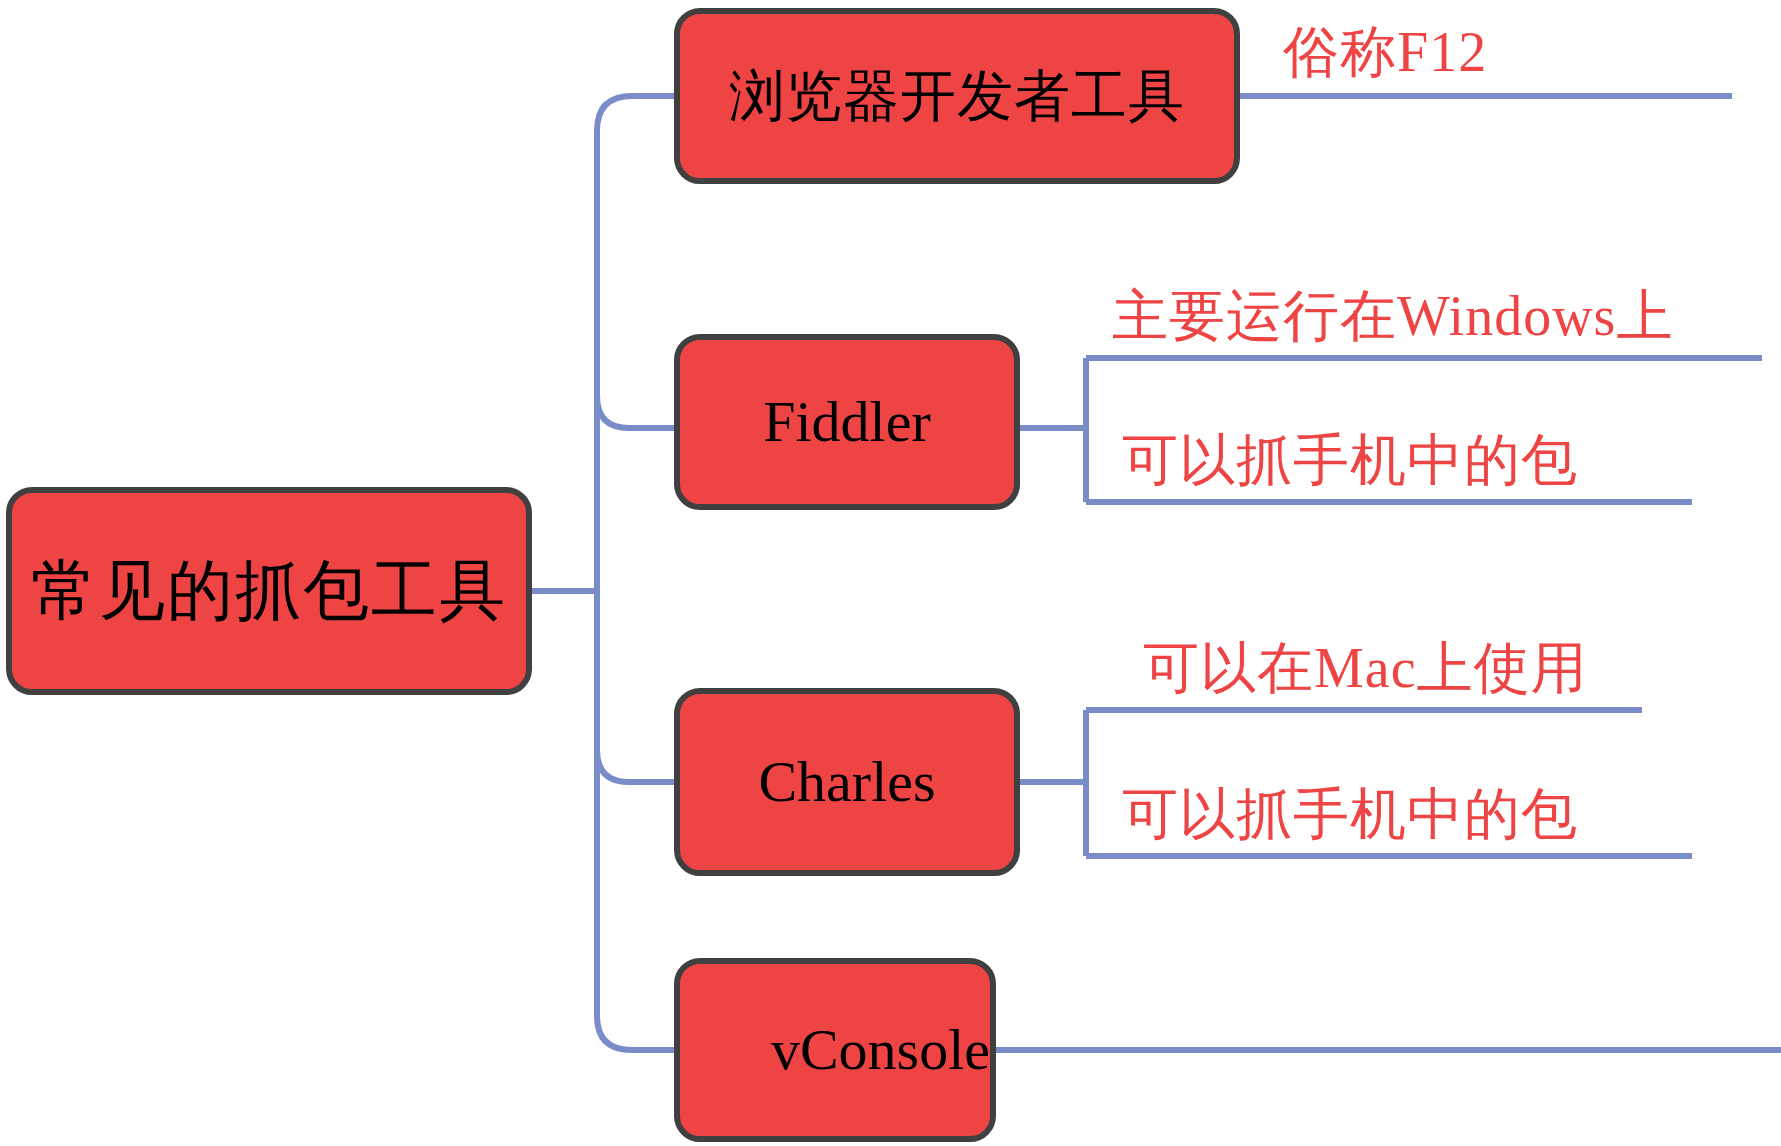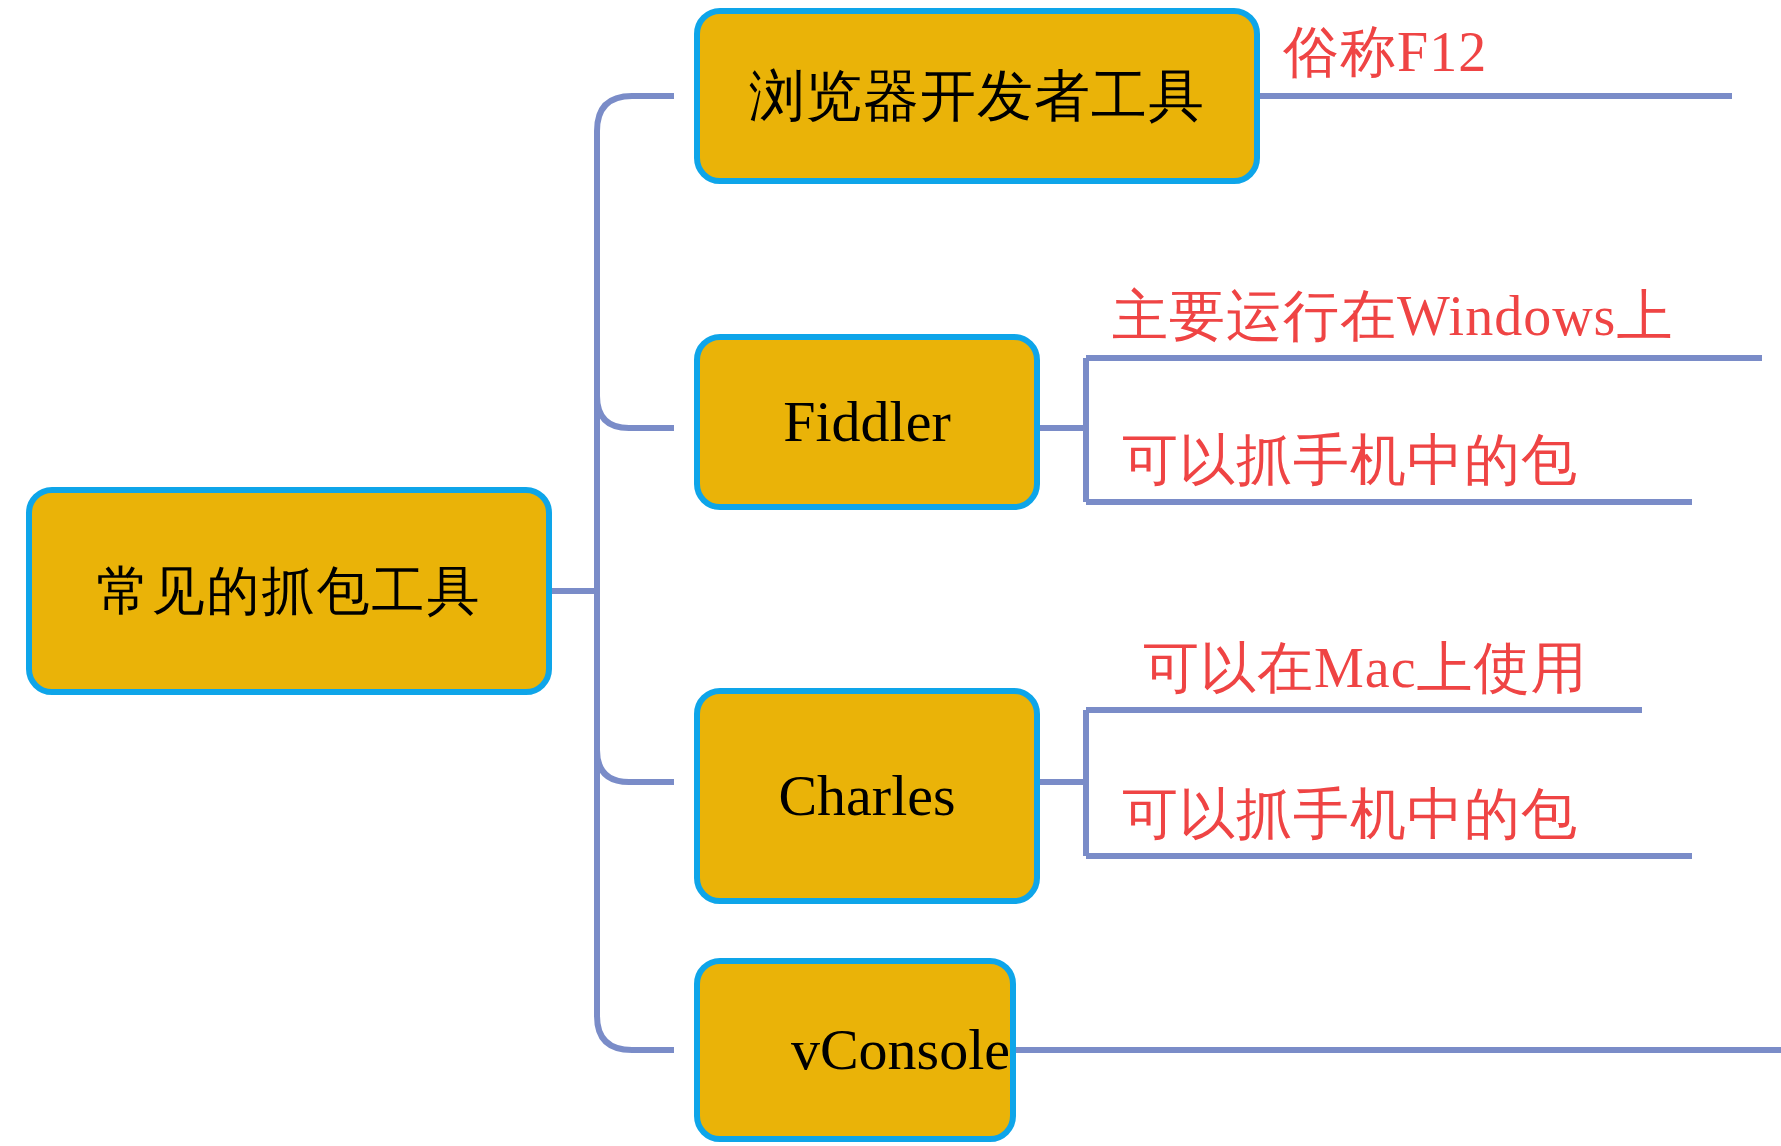--- a/index.html
+++ b/index.html
@@ -18,51 +18,50 @@
   }
   #wires {
     position: absolute;
     left: 0;
     top: 0;
     z-index: 0;
   }
   .node {
     position: absolute;
     box-sizing: border-box;
-    background: #eab308;
-    border: 6px solid #0ea5e9;
+    background: #ef4444;
+    border: 6px solid #404040;
     border-radius: 26px;
     display: flex;
     align-items: center;
     justify-content: center;
     z-index: 2;
-    margin-left: 20px;
   }
   .node-label {
     white-space: nowrap;
     line-height: 1;
     color: #000000;
   }
-  .root-label   { font-size: 53px; letter-spacing: 2px; }
+  .root-label   { font-size: 66px; letter-spacing: 2px; }
   .branch-label { font-size: 56px; letter-spacing: 1px; }
   .latin-label  { font-size: 58px; }
   .leaf-label {
     position: absolute;
     white-space: nowrap;
     line-height: 1;
     font-size: 56px;
     letter-spacing: 1px;
     z-index: 1;
     color: #ef4444;
   }
   
   #root-node     { left: 6px;   top: 487px; width: 526px; height: 208px; }
   #devtools-node { left: 674px; top: 8px;   width: 566px; height: 176px; }
   #fiddler-node  { left: 674px; top: 334px; width: 346px; height: 176px; }
-  #charles-node  { left: 674px; top: 688px; width: 346px; height: 216px; }
+  #charles-node  { left: 674px; top: 688px; width: 346px; height: 188px; }
   #vconsole-node { left: 674px; top: 958px; width: 322px; height: 184px; justify-content: flex-end; }
   
   #leaf-f12            { left: 1283px; top: 24px;  }
   #leaf-fiddler-win    { left: 1112px; top: 288px; }
   #leaf-fiddler-phone  { left: 1122px; top: 432px; }
   #leaf-charles-mac    { left: 1143px; top: 640px; }
   #leaf-charles-phone  { left: 1122px; top: 786px; }
   #leaf-vconsole-tool  { left: 1052px; top: 980px; }
 </style>
 </head>

